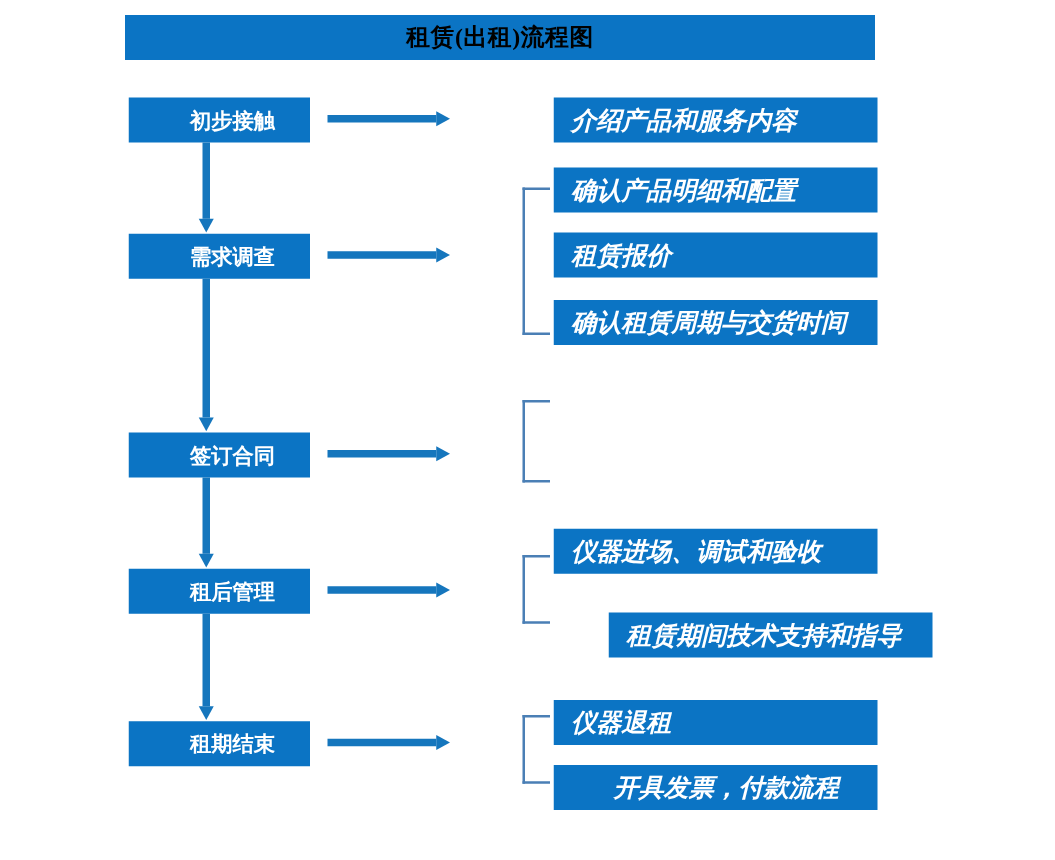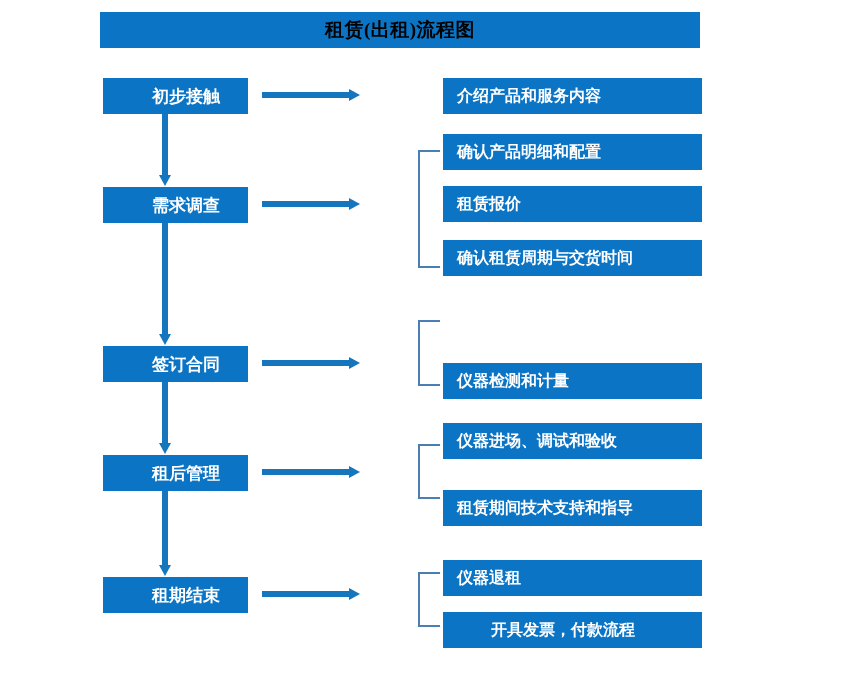--- a/index.html
+++ b/index.html
@@ -32,21 +32,22 @@
   }
   .box-left{
     left:103px;width:124px;height:36px;
     justify-content:center;
     font-size:17px;
   }
   .box-right{
     left:443px;width:259px;height:36px;
     justify-content:flex-start;
     padding-left:14px;box-sizing:border-box;
-    font-size:16px;
+    font-size:20px;
+    font-style:italic;
   }
 
   
   .v-arrow{position:absolute;left:159px;width:12px;}
   .v-arrow .shaft{
     position:absolute;left:3px;top:0;width:6px;height:calc(100% - 11px);
     background:#1576BD;
   }
   .v-arrow .head{
     position:absolute;left:0;bottom:0;width:0;height:0;
@@ -110,35 +111,34 @@
     <div class="shaft"></div>
     <div class="head"></div>
   </div>
 
   <div class="box box-left" style="top:346px;">签订合同</div>
   <div class="h-arrow" style="top:357px;">
     <div class="shaft"></div>
     <div class="head"></div>
   </div>
   <div class="bracket" style="top:320px;height:66px;"></div>
-  <div class="box box-right" style="top:363px;">仪器检测和计量</div>
 
   <div class="v-arrow" style="top:382px;height:72px;">
     <div class="shaft"></div>
     <div class="head"></div>
   </div>
 
   <div class="box box-left" style="top:455px;">租后管理</div>
   <div class="h-arrow" style="top:466px;">
     <div class="shaft"></div>
     <div class="head"></div>
   </div>
   <div class="bracket" style="top:444px;height:55px;"></div>
   <div class="box box-right" style="top:423px;">仪器进场、调试和验收</div>
-  <div class="box box-right" style="top:490px;">租赁期间技术支持和指导</div>
+  <div class="box box-right" style="top:490px;margin-left:44px;">租赁期间技术支持和指导</div>
 
   <div class="v-arrow" style="top:491px;height:85px;">
     <div class="shaft"></div>
     <div class="head"></div>
   </div>
 
   <div class="box box-left" style="top:577px;">租期结束</div>
   <div class="h-arrow" style="top:588px;">
     <div class="shaft"></div>
     <div class="head"></div>

